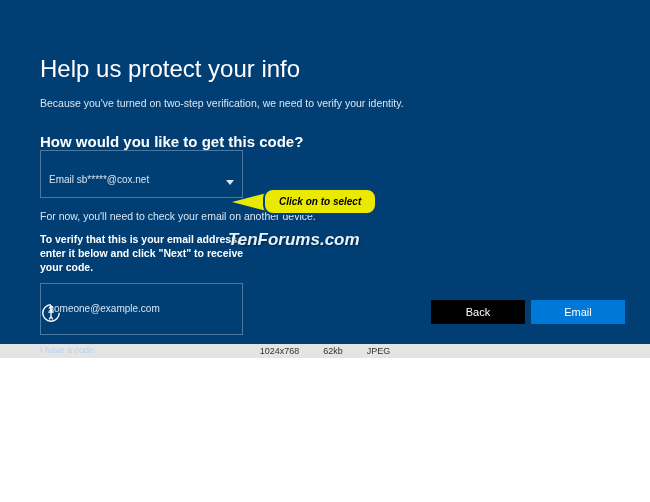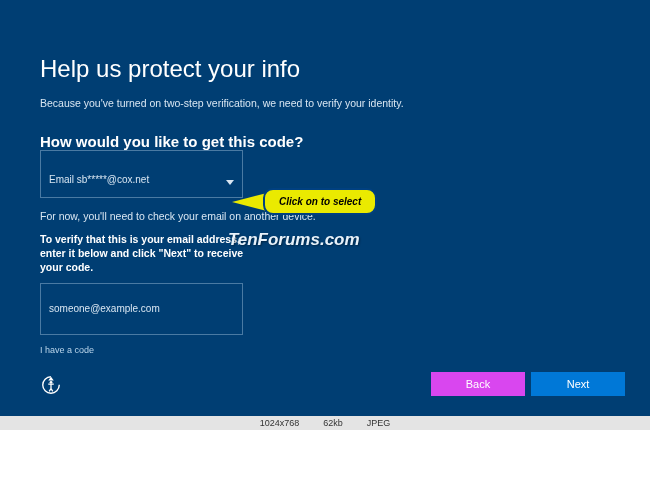--- a/index.html
+++ b/index.html
@@ -1,31 +1,31 @@
 <!DOCTYPE html>
 <html><head>
 <meta charset="utf-8">
 <style>
   html,body{margin:0;padding:0}
   body{width:650px;height:502px;background:#fff;font-family:"Segoe UI",Arial,sans-serif;overflow:hidden}
-  .frame{width:650px;height:416px;background:#003e73;position:relative;color:#fff;box-sizing:border-box;padding:55px 40px 0 40px}
+  .frame{width:650px;height:344px;background:#003e73;position:relative;color:#fff;box-sizing:border-box;padding:55px 40px 0 40px}
   .title{font-size:24px;font-weight:300;margin-bottom:14px}
   .subtitle{font-size:10.5px;font-weight:400;margin-bottom:24px;color:#d8e6f2}
   .q{font-size:15px;font-weight:600;}
   .dd{width:185px;height:22px;border:1px solid #4a7aa3;background:#003e73;display:flex;align-items:flex-end;padding:12px 8px;position:relative;font-size:10px;color:#d8e6f2;cursor:pointer}
   .chev{margin-left:auto;width:0;height:0;border-left:4px solid transparent;border-right:4px solid transparent;border-top:5px solid #d8e6f2}
   .note{font-size:10.5px;margin-top:12px;color:#d8e6f2}
   .instr{font-size:10.5px;font-weight:600;margin-top:10px;max-width:210px;line-height:1.35}
   .input{width:185px;height:20px;border:1px solid #4a7aa3;background:#003e73;display:flex;align-items:center;padding:15px 8px;font-size:10px;color:#d8e6f2;margin-top:8px}
   .link{font-size:9px;color:#b8d4ea;margin-top:10px;cursor:pointer}
   .ease{position:absolute;left:40px;bottom:20px;width:22px;height:22px;cursor:pointer}
   .ease svg{width:22px;height:22px}
   .btns{position:absolute;right:25px;bottom:20px;display:flex;gap:6px}
   .btn{width:94px;height:24px;display:flex;align-items:center;justify-content:center;font-size:11px;color:#fff;cursor:pointer}
-  .btn-back{background:#d946ef}
+  .btn-back{background:#000000}
   .btn-next{background:#0078d7}
   .callout{position:absolute;left:232px;top:188px;display:flex;align-items:center}
   .call-tail{width:0;height:0;border-top:9px solid transparent;border-bottom:9px solid transparent;border-right:35px solid #eaea00}
   .call-body{background:#eaea00;color:#000;font-weight:700;font-size:10px;font-style:italic;padding:6px 14px;border-radius:10px;border:2px solid #004080;margin-left:-4px;white-space:nowrap}
   .wm{position:absolute;left:228px;top:230px;font-weight:800;font-style:italic;font-size:17px;color:#e8f2fa;text-shadow:1px 1px 2px rgba(0,0,0,.4)}
   .footer{width:650px;height:14px;background:#e4e4e4;display:flex;align-items:center;justify-content:center;gap:24px;font-size:9px;color:#333;font-family:Arial,sans-serif}
 </style>
 </head>
 <body>
 
@@ -59,21 +59,21 @@
     <svg viewBox="0 0 24 24">
       <circle cx="12" cy="12" r="9" fill="none" stroke="#fff" stroke-width="1.5" stroke-dasharray="42 14"></circle>
       <path d="M12 3 L15 7 L9 7 Z" fill="#fff"></path>
       <circle cx="12" cy="9" r="1.5" fill="#fff"></circle>
       <path d="M9 11 L15 11 M12 11 L12 16 M12 16 L10 19 M12 16 L14 19" stroke="#fff" stroke-width="1.4" fill="none"></path>
     </svg>
   </div>
 
   <div class="btns">
     <div class="btn btn-back">Back</div>
-    <div class="btn btn-next">Next</div>
+    <div class="btn btn-next">Email</div>
   </div>
 </div>
 
 <div class="footer">
   <span>1024x768</span>
   <span>62kb</span>
   <span>JPEG</span>
 </div>
 
 </body></html>

